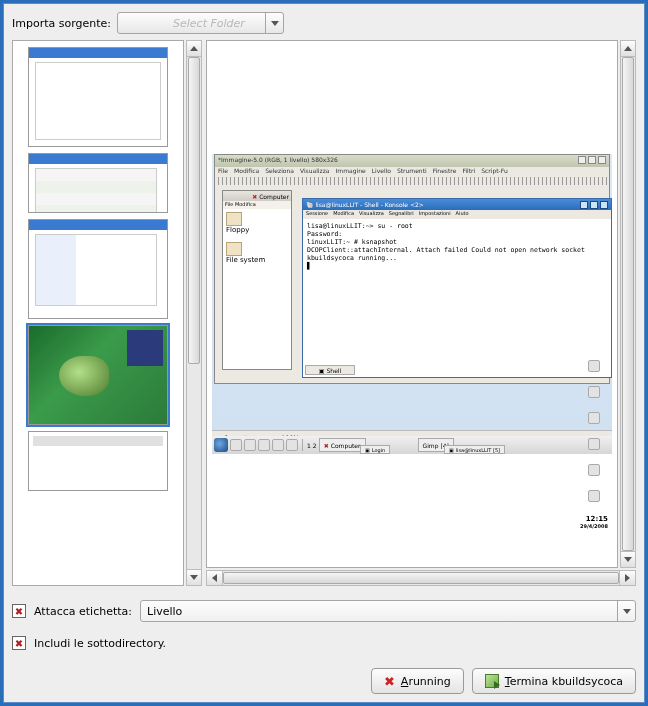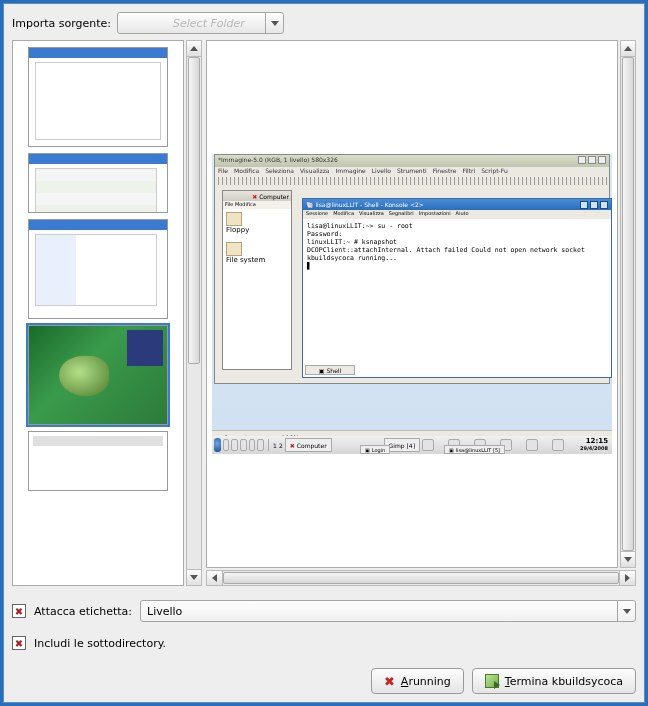--- a/index.html
+++ b/index.html
@@ -74,21 +74,21 @@
 .shot .term-title .tb { width:8px; height:8px; background:#cde3f8; border:1px solid #1a4a88; }
 .shot .term-menu { height:9px; background:#ece9e3; font-size:5px; padding:0 3px; display: flex; gap: 5px; white-space: nowrap; overflow: hidden;}
 .shot .term-body { padding:3px 4px; font-family: "DejaVu Sans Mono", monospace; font-size:6.5px; line-height:8px; white-space: pre; }
 .shot .term-tab { position:absolute; left:2px; bottom:2px; height:10px; width:50px; background:#ece9e3; border:1px solid #aaa; font-size:6px; display:flex; align-items:center; justify-content:center; gap:2px; }
 .shot .statusbar { position:absolute; left:0; right:0; bottom:10px; height:14px; background:#ece9e3; border-top:1px solid #bbb; font-size:6px; display:flex; align-items:center; gap:3px; padding:0 3px; white-space: nowrap; overflow: hidden;}
 .shot .taskbar { position:absolute; left:0; right:0; bottom:0; height:18px; background:linear-gradient(#f0f0f0,#d6d6d6); display:flex; align-items:center; font-size:6px; gap:2px; padding:0 2px; white-space: nowrap;}
 .shot .kbtn { width:14px; height:14px; background:radial-gradient(circle at 40% 40%,#6fa6dd,#1a4a88); border-radius:3px; }
 .shot .tb-ic { width:12px; height:12px; background:#e3e3e3; border:1px solid #aaa; border-radius:2px; }
 .shot .task { height:14px; padding:0 4px; background:#eee; border:1px solid #aaa; display:flex; align-items:center; gap:2px; }
 .shot .task .tx { color:#a22; font-weight:bold; }
-.shot .tray { margin-left:auto; display:flex; gap:14px; align-items:center; }
+.shot .tray { margin-left:auto; display:flex; gap:14px; align-items:center;flex-direction:column; }
 .shot .clock { font-weight:bold; font-size:7px; line-height:7px; text-align:right; padding:0 2px; }
 
 .sb-h { height: 16px; background: #e8e8e8; border: 1px solid #bbb; margin-top: 2px; display: flex; }
 .sb-h .btn { width: 16px; display: flex; align-items: center; justify-content: center; background: linear-gradient(#fdfdfd,#e0e0e0); border-right: 1px solid #bbb; cursor: pointer; }
 .sb-h .btn:last-child { border-right: none; border-left: 1px solid #bbb; }
 .sb-h .track { flex: 1; position: relative; }
 .sb-h .handle { position: absolute; top:1px; bottom:1px; left:0; width:70%; background: linear-gradient(#f5f5f5,#d8d8d8); border:1px solid #aaa; border-radius:2px; }
 .tri-left { width:0; height:0; border-top:4px solid transparent; border-bottom:4px solid transparent; border-right:5px solid #555; }
 .tri-right { width:0; height:0; border-top:4px solid transparent; border-bottom:4px solid transparent; border-left:5px solid #555; }
 

